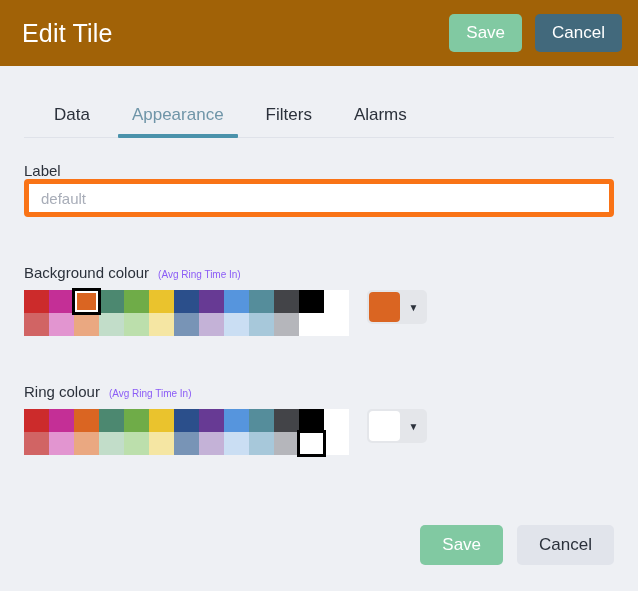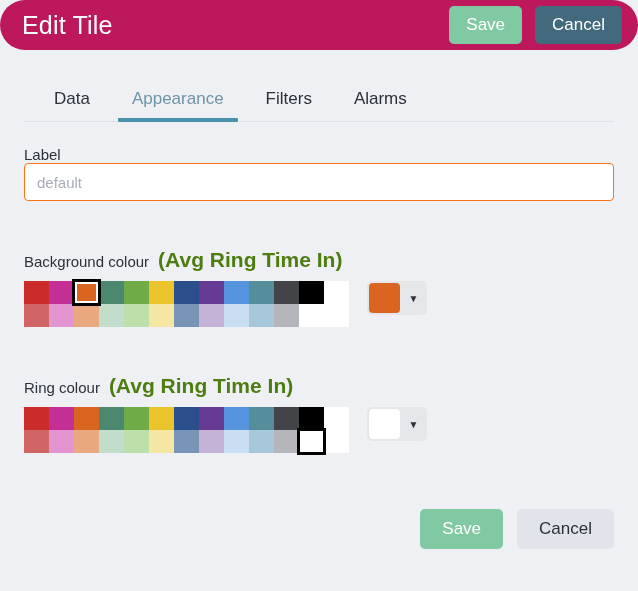--- a/index.html
+++ b/index.html
@@ -5,26 +5,25 @@
   * { box-sizing: border-box; margin: 0; padding: 0; }
   html, body {
     width: 638px; height: 591px;
     font-family: "Liberation Sans", sans-serif;
     background: #eef0f4;
     overflow: hidden;
   }
 
   
   .header {
-    height: 50px;
-    background: #be185d;
+    height: 66px;
+    background: #a16207;
     display: flex;
     align-items: center;
     padding: 0 16px 0 22px;
-    border-radius: 27px;
   }
   .header-title {
     color: #ffffff;
     font-size: 25px;
     font-weight: normal;
     letter-spacing: 0.2px;
     flex: 1;
   }
   .hdr-btn {
     border: none;
@@ -79,21 +78,21 @@
   
   .section { padding-top: 24px; }
   .field-label {
     font-size: 15px;
     color: #2b313b;
     display: block;
   }
   .text-input {
     width: 590px;
     height: 38px;
-    border: 1px solid #f97316;
+    border: 5px solid #f97316;
     border-radius: 4px;
     background: #ffffff;
     padding: 0 12px;
     font-size: 15px;
     color: #2b313b;
     font-family: "Liberation Sans", sans-serif;
     outline: none;
   }
   .text-input::placeholder { color: #a8adb8; }
 
@@ -101,24 +100,23 @@
     display: flex;
     align-items: baseline;
     margin-bottom: 9px;
     margin-top: 23px;
   }
   .colour-heading .main {
     font-size: 15px;
     color: #2b313b;
   }
   .colour-heading .src {
-    font-size: 21px;
-    color: #4d7c0f;
+    font-size: 10px;
+    color: #8b5cf6;
     margin-left: 9px;
-    font-weight: bold;
   }
 
   .colour-row {
     display: flex;
     align-items: flex-start;
   }
   .swatch-grid {
     display: grid;
     grid-template-columns: repeat(13, 25px);
     grid-template-rows: 23px 23px;

